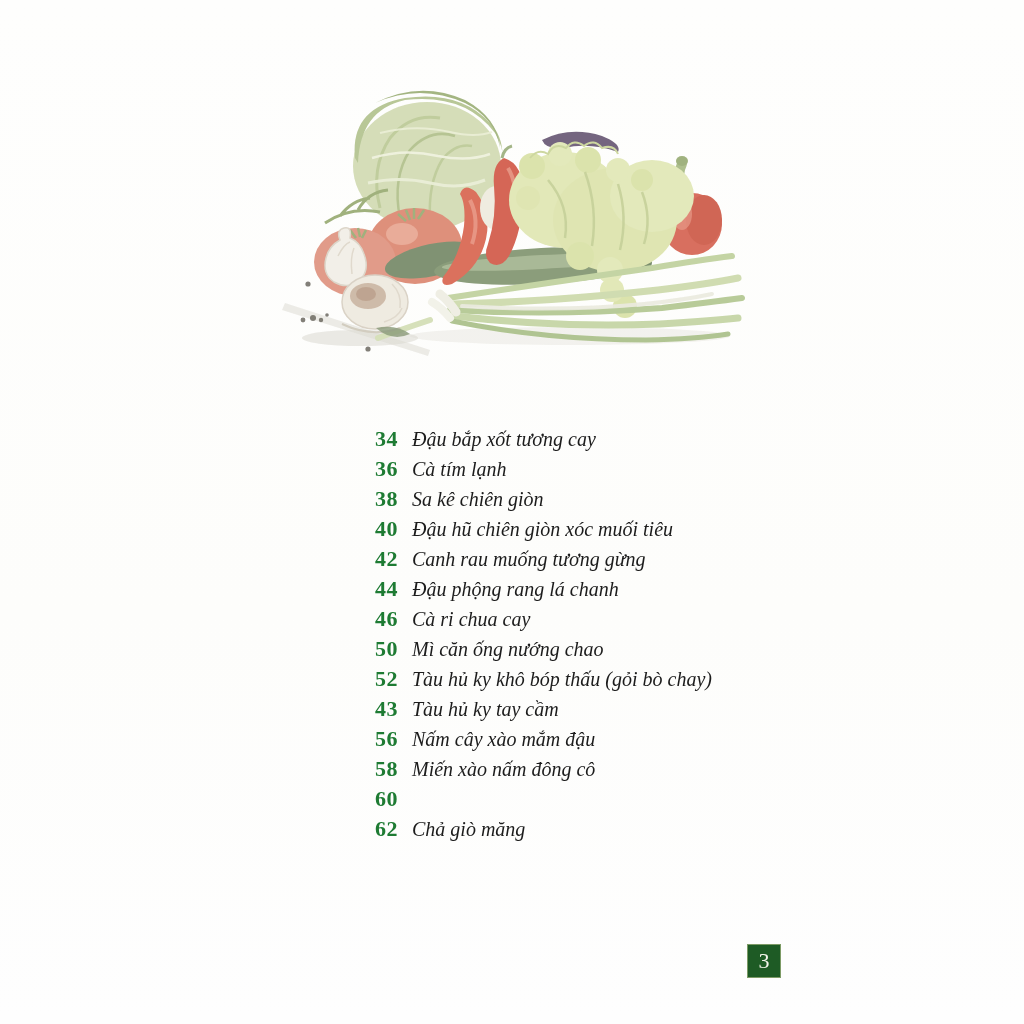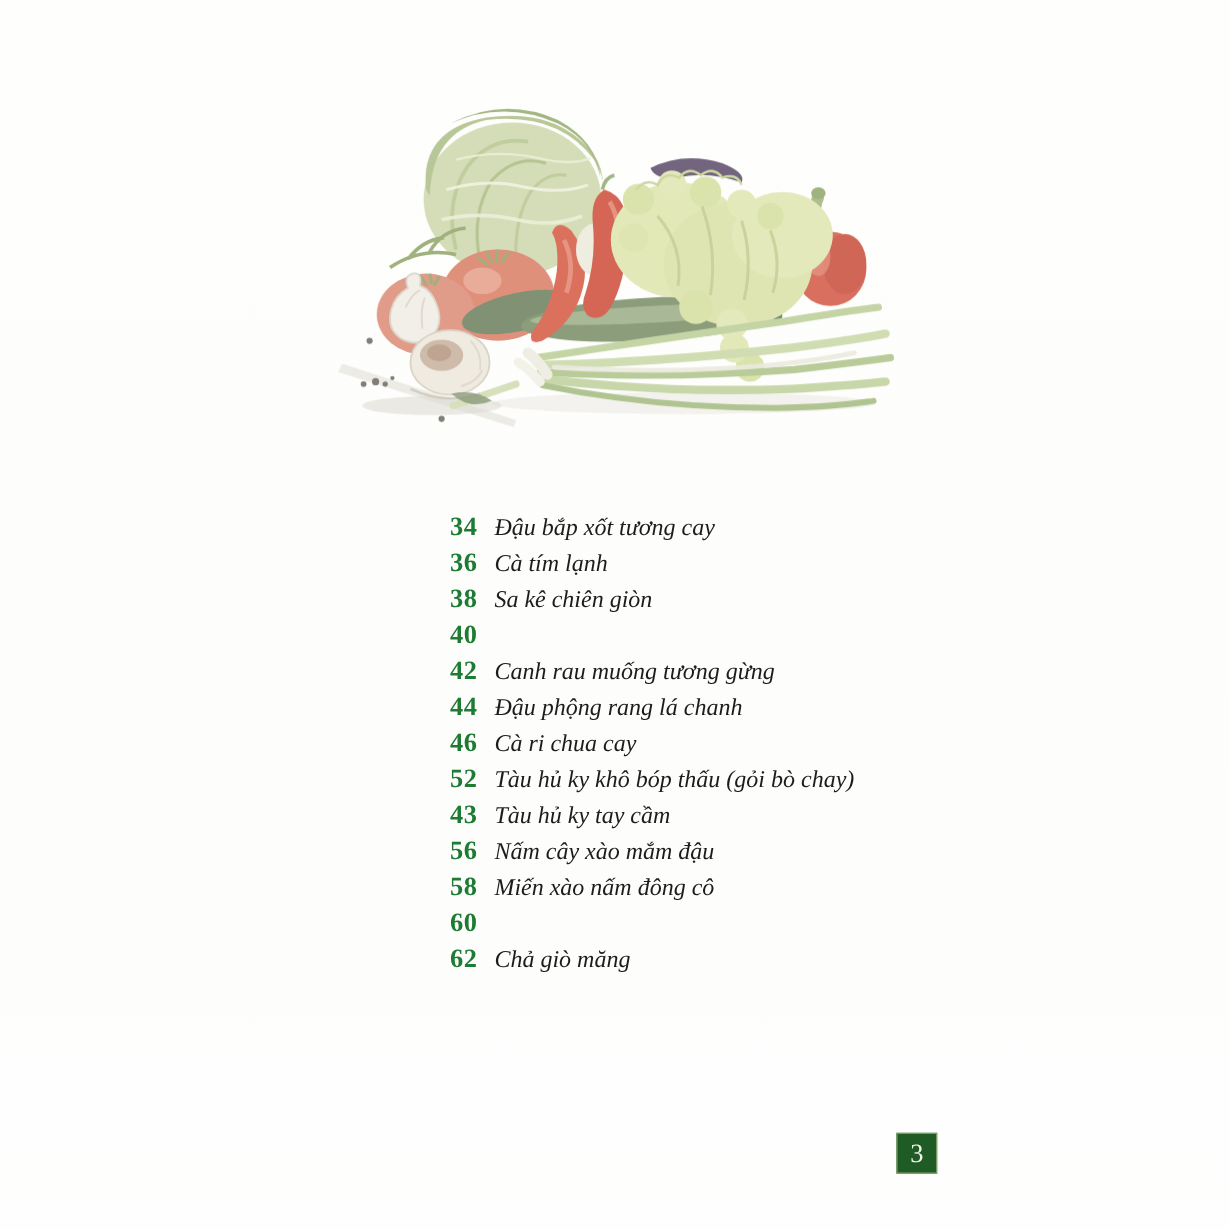--- a/index.html
+++ b/index.html
@@ -201,32 +201,37 @@
     <div class="toc-row">
         <span class="toc-num">36</span>
         <span class="toc-title">Cà tím lạnh</span>
       </div>
     <div class="toc-row">
         <span class="toc-num">38</span>
         <span class="toc-title">Sa kê chiên giòn</span>
       </div>
     <div class="toc-row">
         <span class="toc-num">40</span>
+        <span class="toc-title">Đậu hũ chiên giòn xóc muối tiêu</span>
       </div>
     <div class="toc-row">
         <span class="toc-num">42</span>
         <span class="toc-title">Canh rau muống tương gừng</span>
       </div>
     <div class="toc-row">
         <span class="toc-num">44</span>
         <span class="toc-title">Đậu phộng rang lá chanh</span>
       </div>
     <div class="toc-row">
         <span class="toc-num">46</span>
         <span class="toc-title">Cà ri chua cay</span>
+      </div>
+    <div class="toc-row">
+        <span class="toc-num">50</span>
+        <span class="toc-title">Mì căn ống nướng chao</span>
       </div>
     <div class="toc-row">
         <span class="toc-num">52</span>
         <span class="toc-title">Tàu hủ ky khô bóp thấu (gỏi bò chay)</span>
       </div>
     <div class="toc-row">
         <span class="toc-num">43</span>
         <span class="toc-title">Tàu hủ ky tay cầm</span>
       </div>
     <div class="toc-row">

